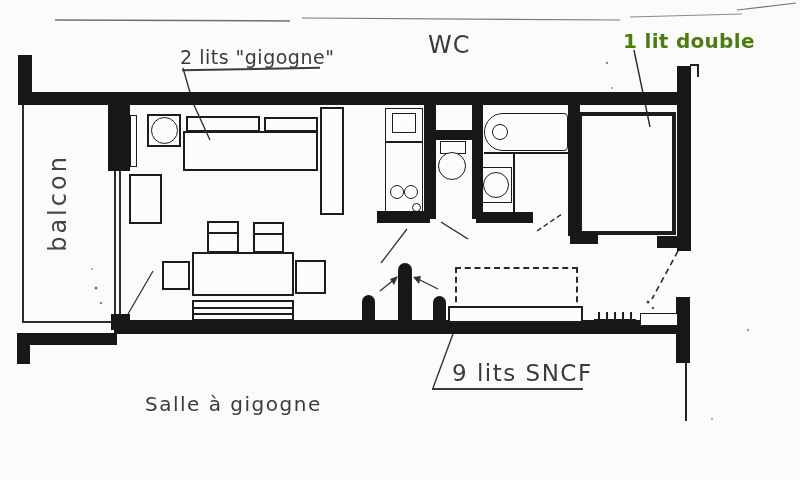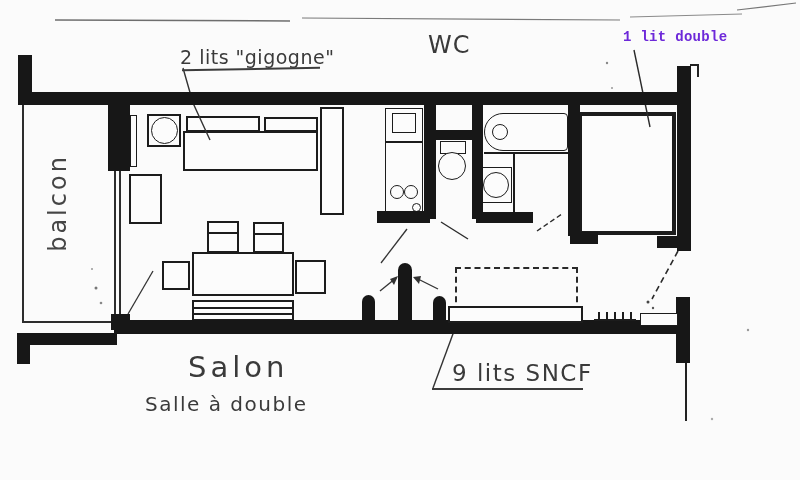--- a/index.html
+++ b/index.html
@@ -135,20 +135,19 @@
   <div class="wall post" style="left:362px;top:295px;width:13px;height:39px;"></div>
   <div class="wall post" style="left:398px;top:263px;width:14px;height:71px;"></div>
   <div class="wall post" style="left:433px;top:296px;width:13px;height:38px;"></div>
   <div class="tline" style="left:685px;top:363px;width:2px;height:58px;"></div>
   <div class="tline" style="left:690px;top:64px;width:9px;height:2px;"></div>
   <div class="tline" style="left:697px;top:64px;width:2px;height:13px;"></div>
 
   <div class="lbl hand" style="left:180px;top:46px;font-size:19px;letter-spacing:0.5px;">2 lits "gigogne"</div>
   <div class="underline" style="left:182px;top:68px;width:138px;transform:rotate(-1deg);"></div>
   <div class="lbl hand" style="left:428px;top:31px;font-size:24px;">WC</div>
-  <div class="lbl" style="left:623px;top:29px;font-size:14px;font-weight:600;color:#6d28d9;letter-spacing:0.3px;font-family:Liberation Mono, monospace;">1 lit double</div>
+  <div class="lbl" style="left:623px;top:29px;font-size:20px;font-weight:600;color:#4d7c0f;letter-spacing:0.3px;">1 lit double</div>
   <div class="lbl" style="left:58px;top:203px;font-size:24px;letter-spacing:3px;color:#454545;transform:translate(-50%,-50%) rotate(-90deg);">balcon</div>
-  <div class="lbl hand" style="left:188px;top:350px;font-size:29px;letter-spacing:4px;">Salon</div>
-  <div class="lbl hand" style="left:145px;top:392px;font-size:20px;letter-spacing:1.5px;">Salle à double</div>
+  <div class="lbl hand" style="left:145px;top:392px;font-size:20px;letter-spacing:1.5px;">Salle à gigogne</div>
   <div class="lbl hand" style="left:452px;top:360px;font-size:23px;letter-spacing:1.5px;">9 lits SNCF</div>
   <div class="underline" style="left:432px;top:388px;width:151px;"></div>
 
 </div>
 
 </body></html>

